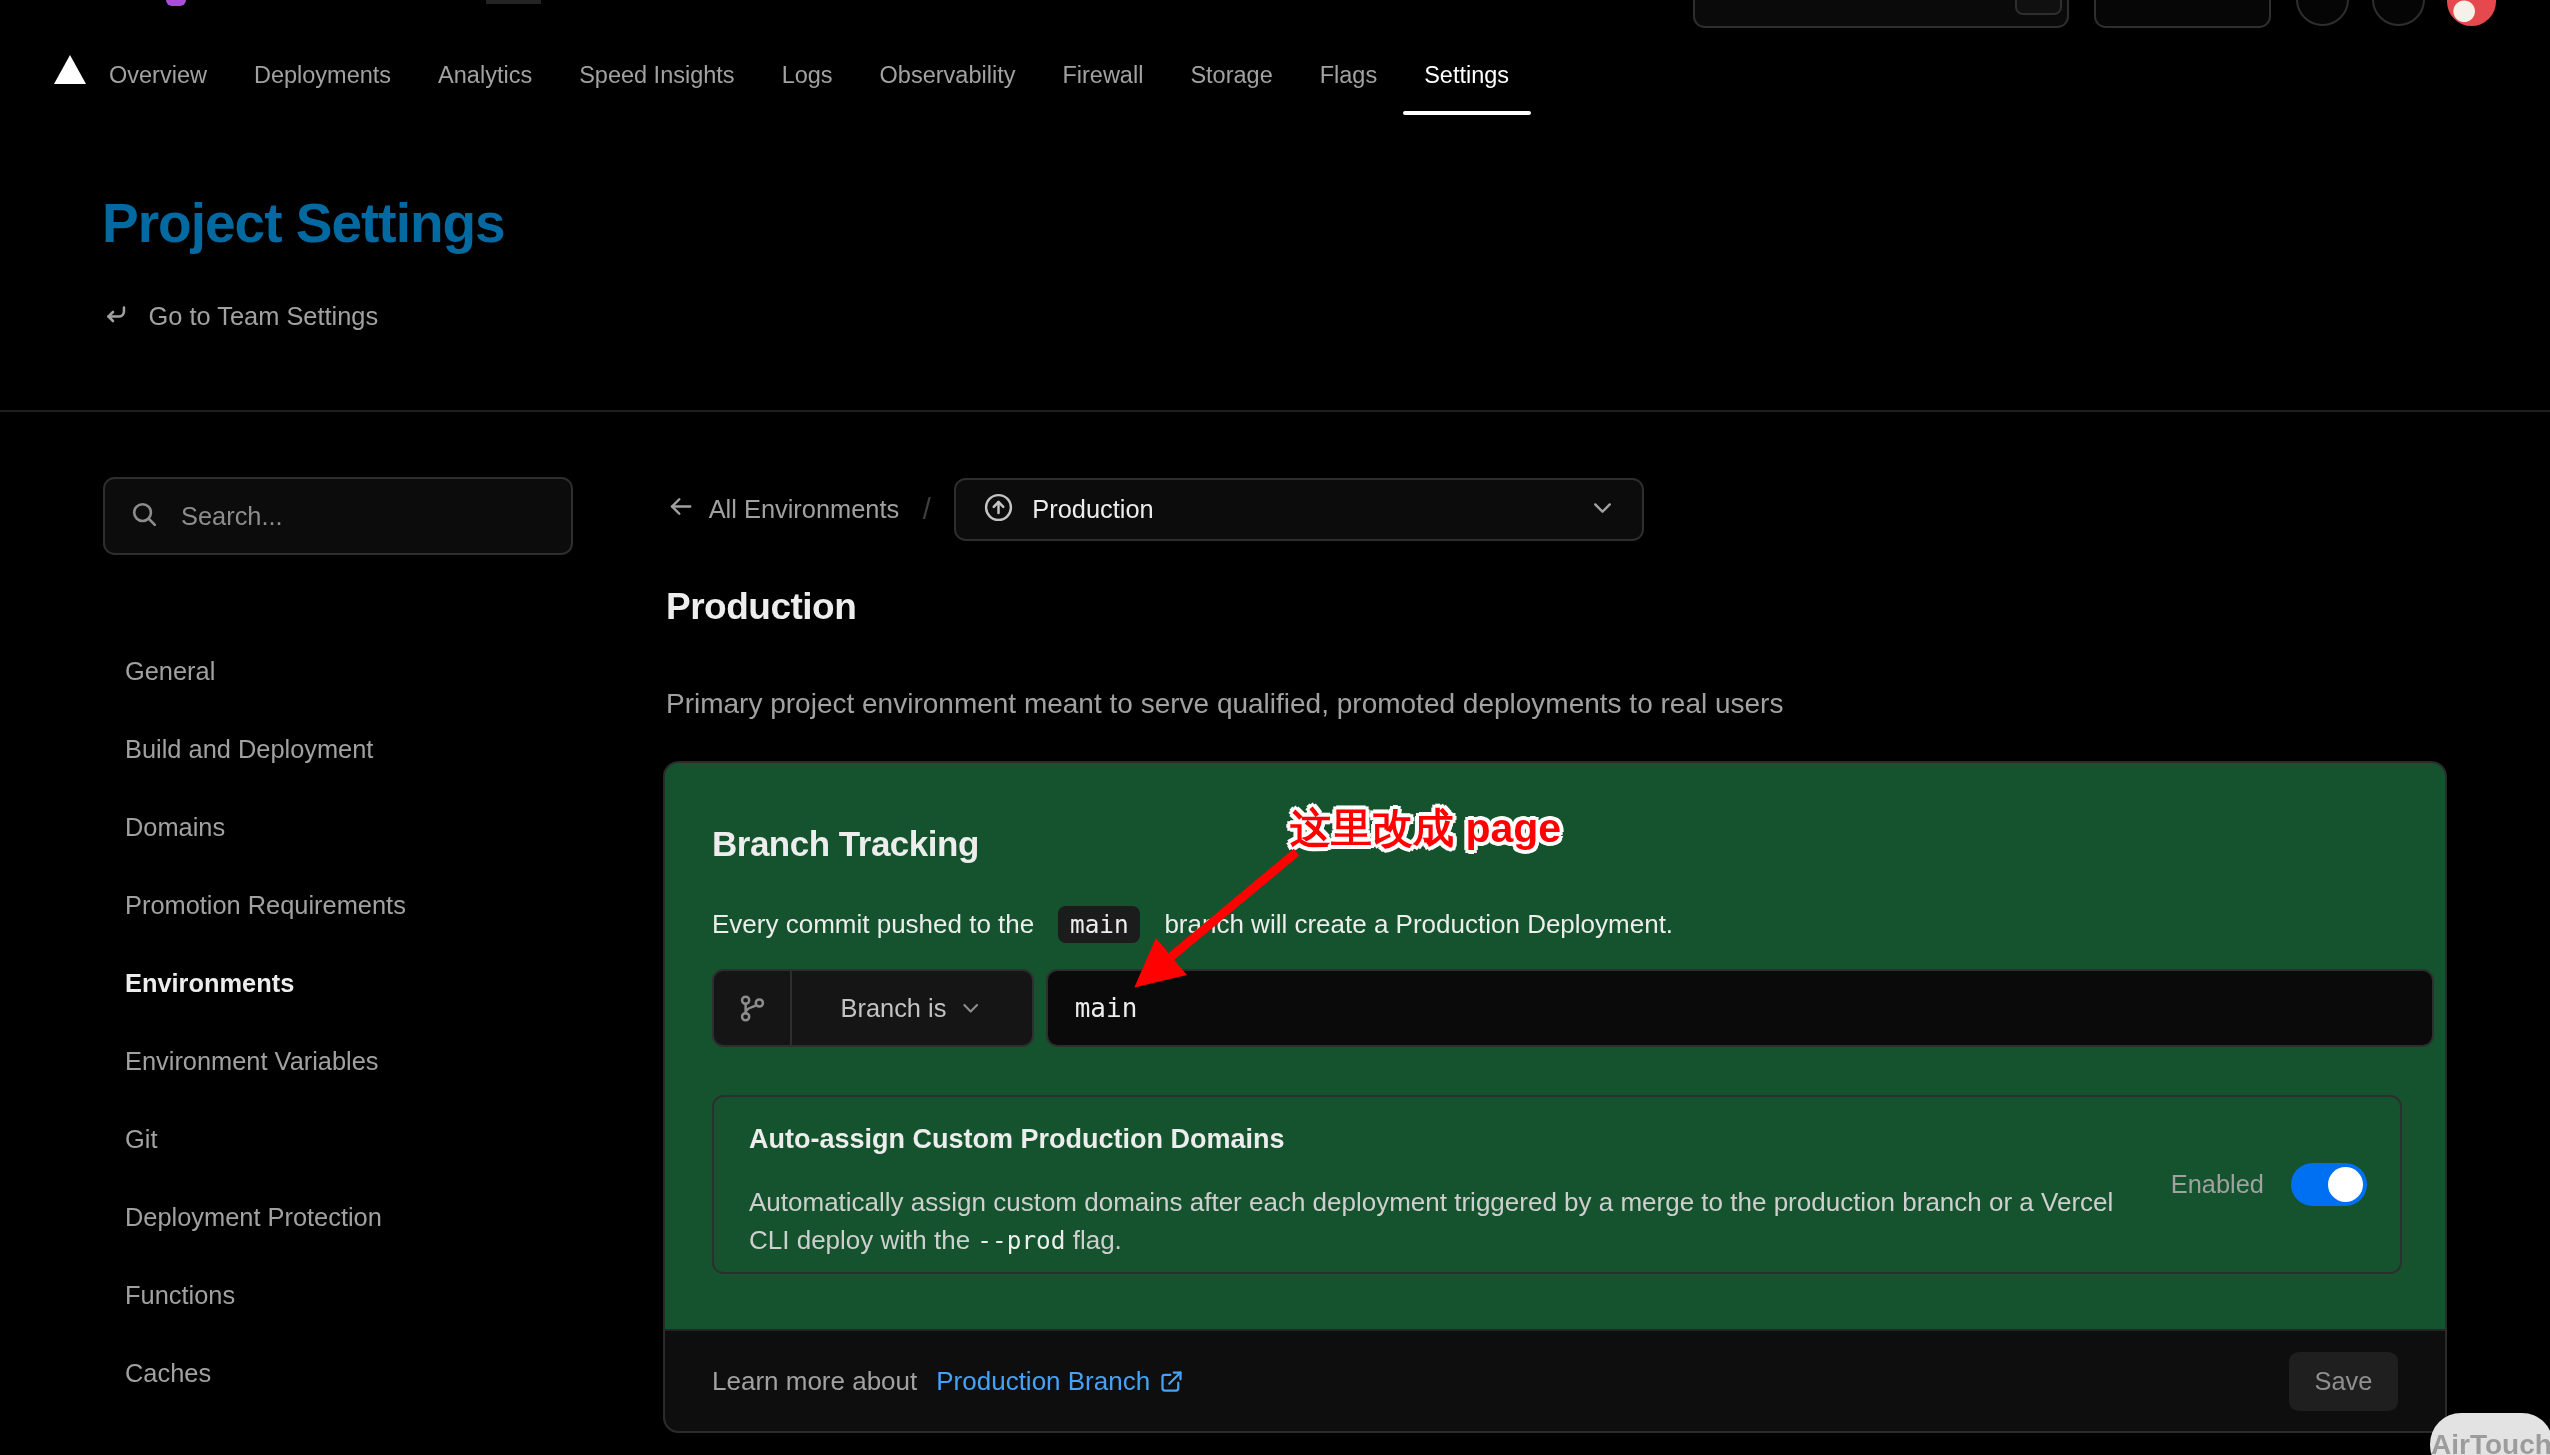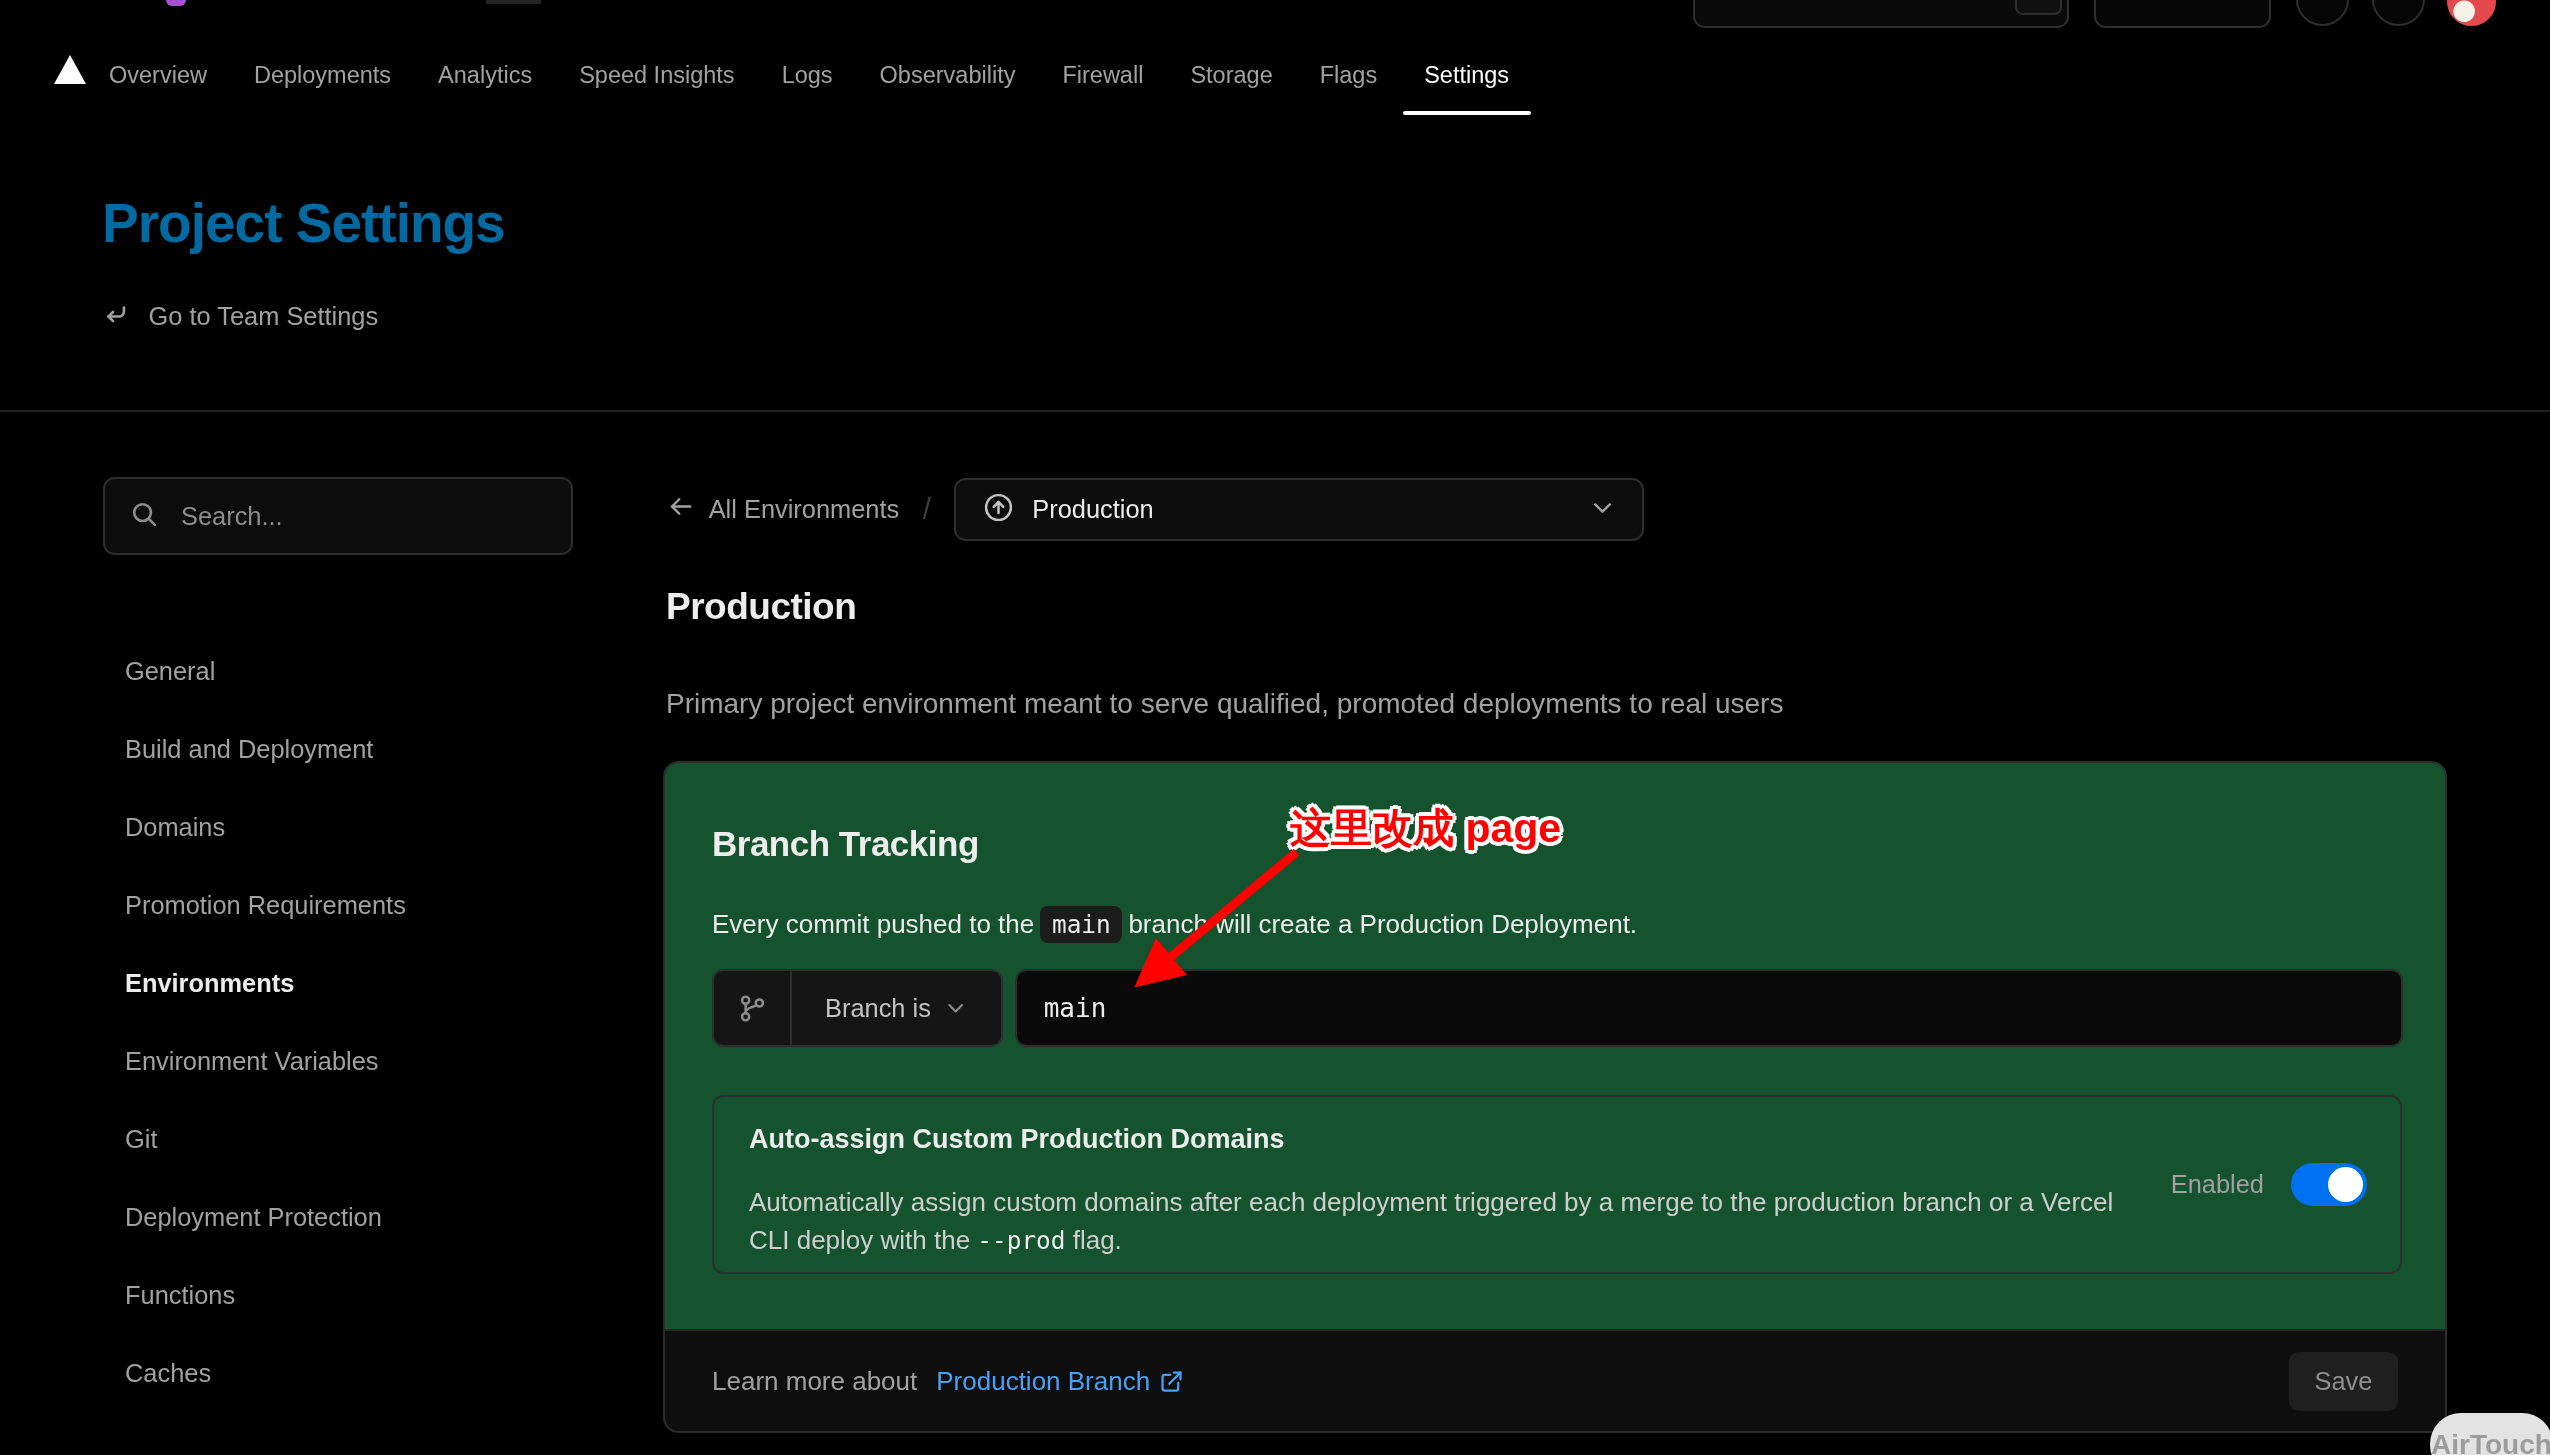--- a/index.html
+++ b/index.html
@@ -48,25 +48,25 @@
   .crumb-sep{color:#3f3f3f;font-size:29px;}
   .env-select{box-sizing:border-box;width:690px;height:63px;border:2px solid #2e2e2e;border-radius:11.7px;background:#0c0c0c;
     display:flex;align-items:center;padding:0 25.4px;gap:17.6px;cursor:pointer;}
   .env-select .label{flex:1;font-size:25.4px;color:#ededed;}
   .env-title{position:absolute;left:666px;top:586px;font-size:37px;font-weight:700;color:#ededed;letter-spacing:-0.5px;}
   .env-desc{position:absolute;left:666px;top:688px;font-size:28px;color:#a1a1a1;}
   
   .card{position:absolute;left:663px;top:761px;width:1784px;height:672px;box-sizing:border-box;
     border:2px solid #2b2b2b;border-radius:15.6px;background:#14532d;}
   .card-title{position:absolute;left:47px;top:61px;font-size:35px;font-weight:700;color:#ededed;letter-spacing:-0.5px;}
-  .card-sentence{position:absolute;left:47px;top:143px;font-size:26px;color:#ededed;display:flex;align-items:center;gap:6px;white-space:nowrap;}
+  .card-sentence{position:absolute;left:47px;top:143px;font-size:26px;color:#ededed;display:flex;align-items:center;gap:24px;white-space:nowrap;}
   .code-chip{font-family:"DejaVu Sans Mono","Liberation Mono",monospace;font-size:24.4px;background:#1c1c1c;
     border-radius:7.8px;padding:3.9px 11.7px;color:#ededed;}
   .branch-row{position:absolute;left:47px;top:206px;height:78px;display:flex;gap:11.7px;}
-  .branch-filter{box-sizing:border-box;width:291px;height:78px;border:2px solid #2e2e2e;border-radius:11.7px;
+  .branch-filter{box-sizing:border-box;width:322px;height:78px;border:2px solid #2e2e2e;border-radius:11.7px;
     background:#151515;display:flex;align-items:center;cursor:pointer;}
   .branch-filter .icon-cell{width:76px;display:flex;justify-content:center;align-items:center;border-right:2px solid #2e2e2e;height:100%;color:#8d8d8d;}
   .branch-filter .bf-label{flex:1;display:flex;align-items:center;justify-content:center;gap:11.7px;font-size:25.4px;color:#c3c3c3;}
   .branch-input{box-sizing:border-box;width:1388px;height:78px;border:2px solid #2e2e2e;border-radius:11.7px;background:#0a0a0a;
     color:#ededed;font-family:"DejaVu Sans Mono","Liberation Mono",monospace;font-size:26px;padding:0 27px;outline:none;}
   .auto-box{position:absolute;left:47px;top:332px;width:1690px;height:179px;box-sizing:border-box;
     border:2px solid #2e2e2e;border-radius:11.7px;background:transparent;}
   .auto-title{position:absolute;left:35px;top:27px;font-size:27px;font-weight:700;color:#ededed;}
   .auto-desc{position:absolute;left:35px;top:86px;width:1388px;font-size:26px;line-height:38px;color:#cfcfcf;}
   .auto-desc .code-inline{font-family:"DejaVu Sans Mono","Liberation Mono",monospace;font-size:24.4px;color:#ededed;}

